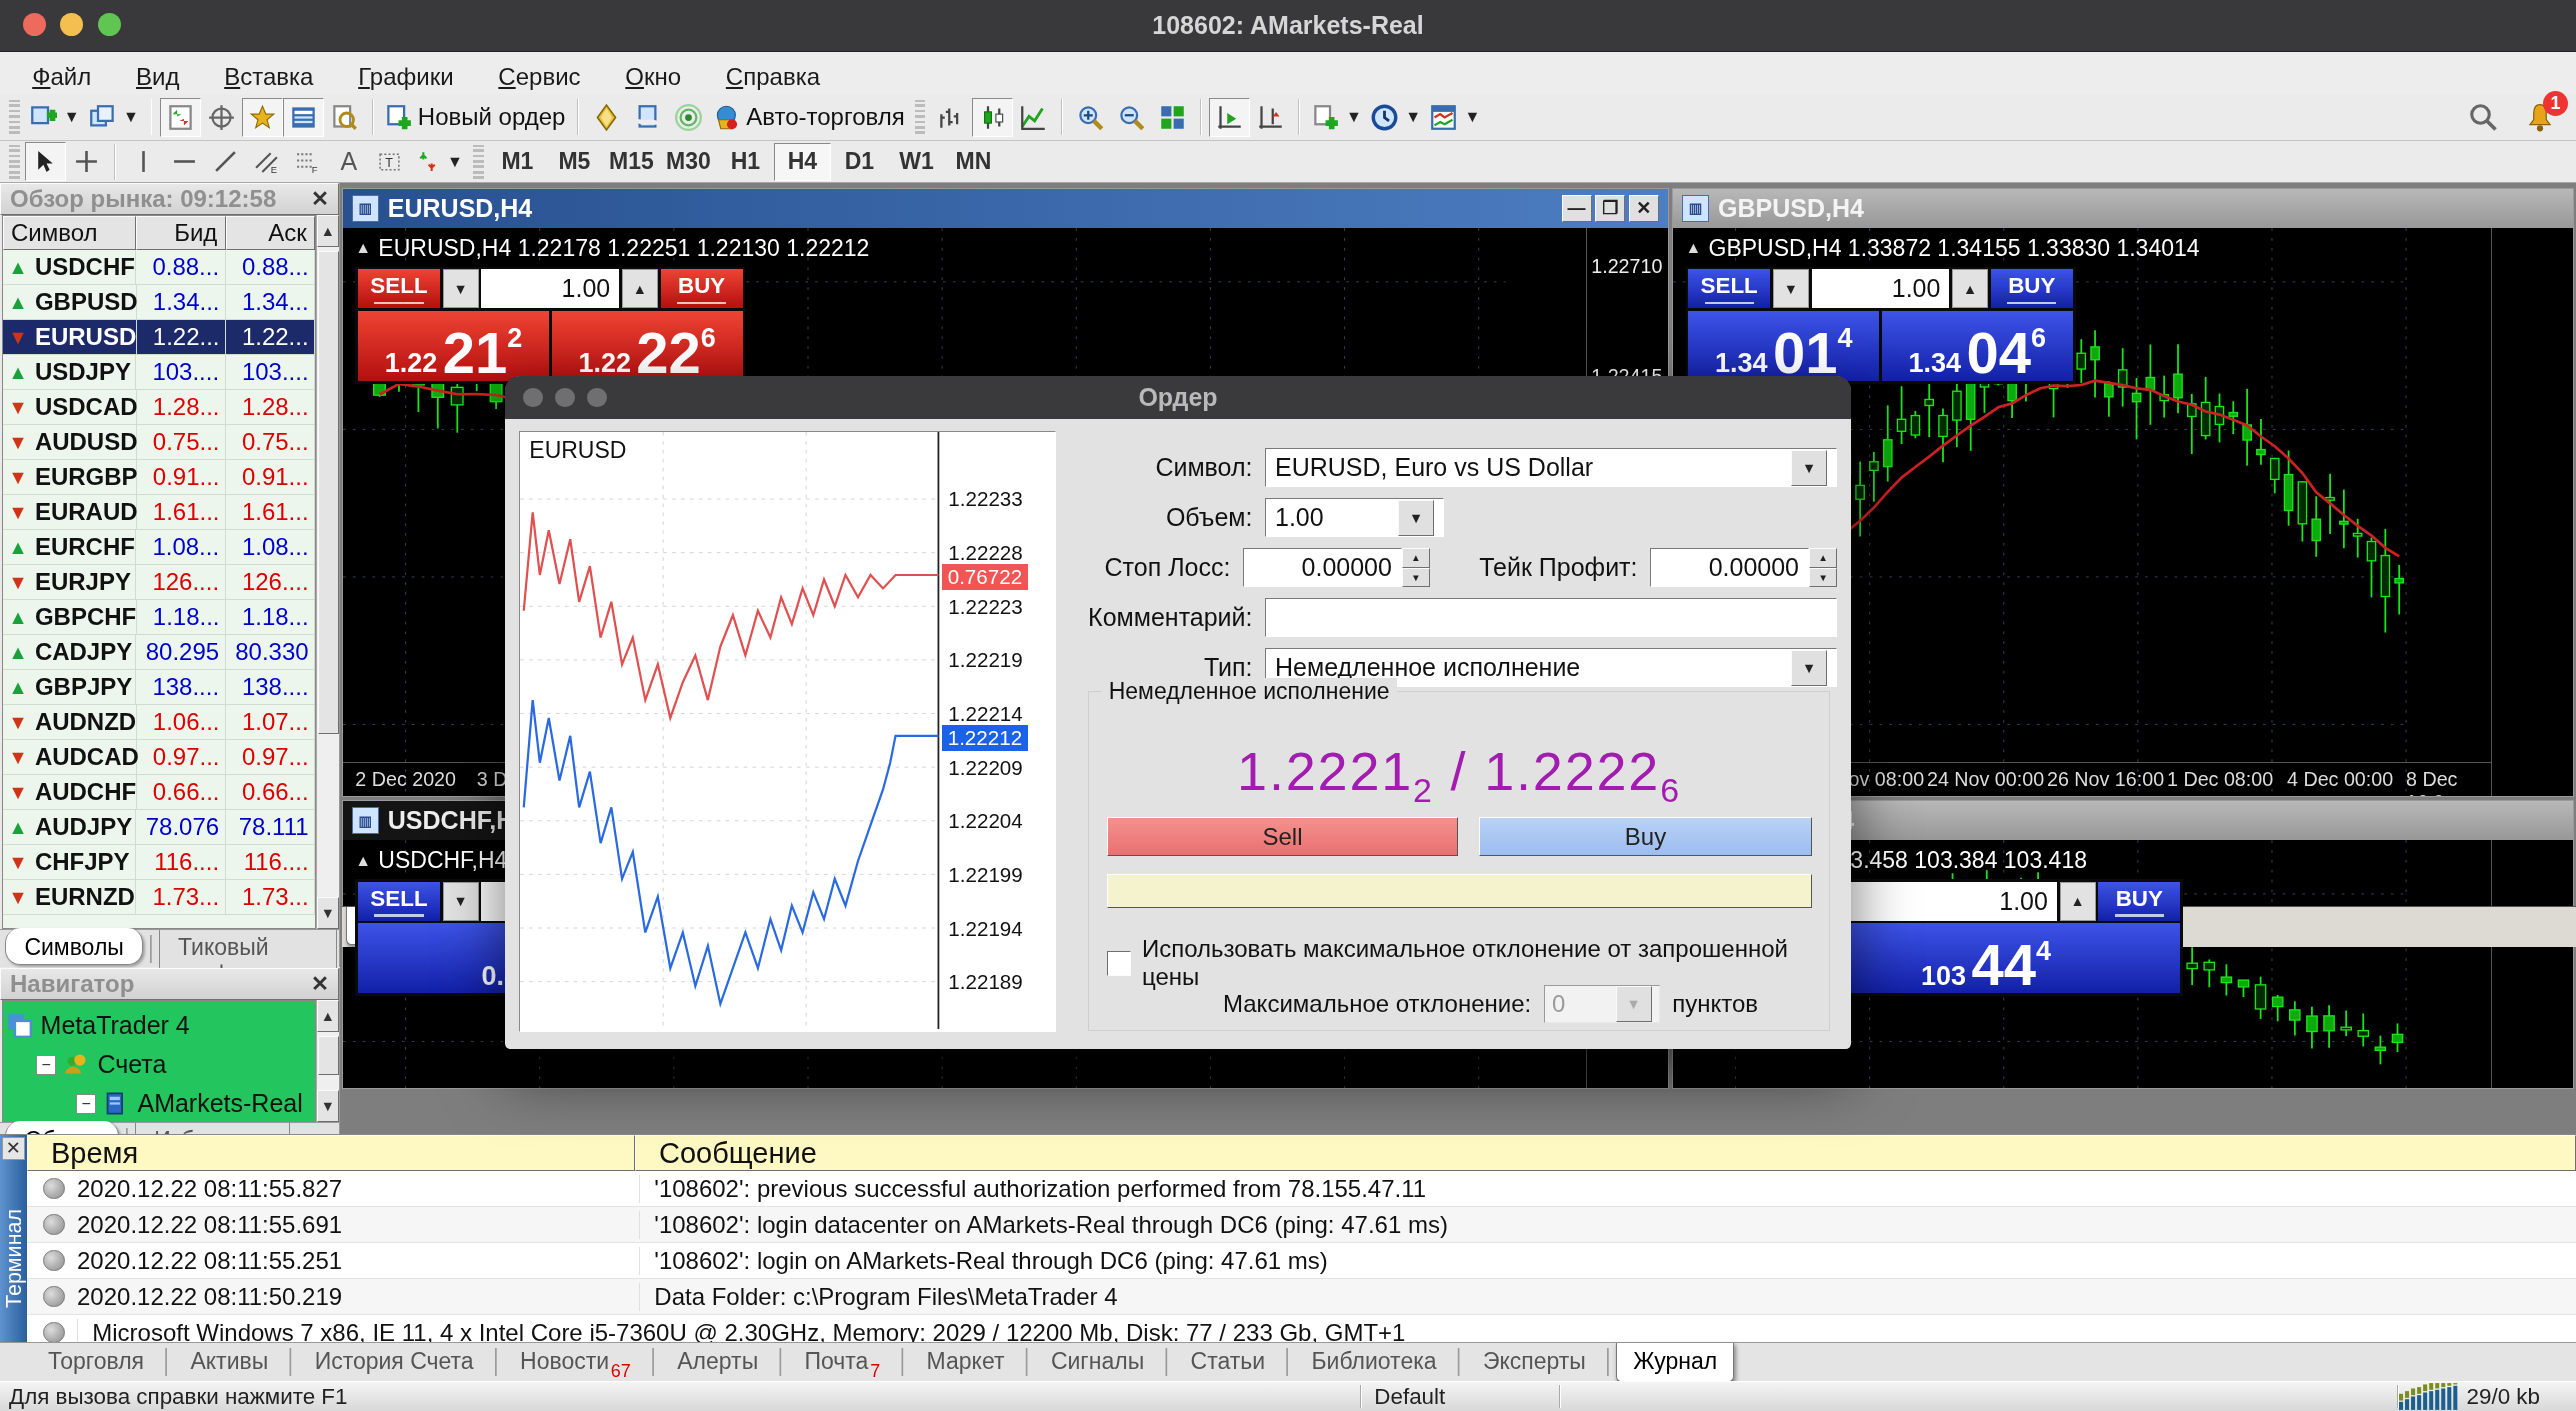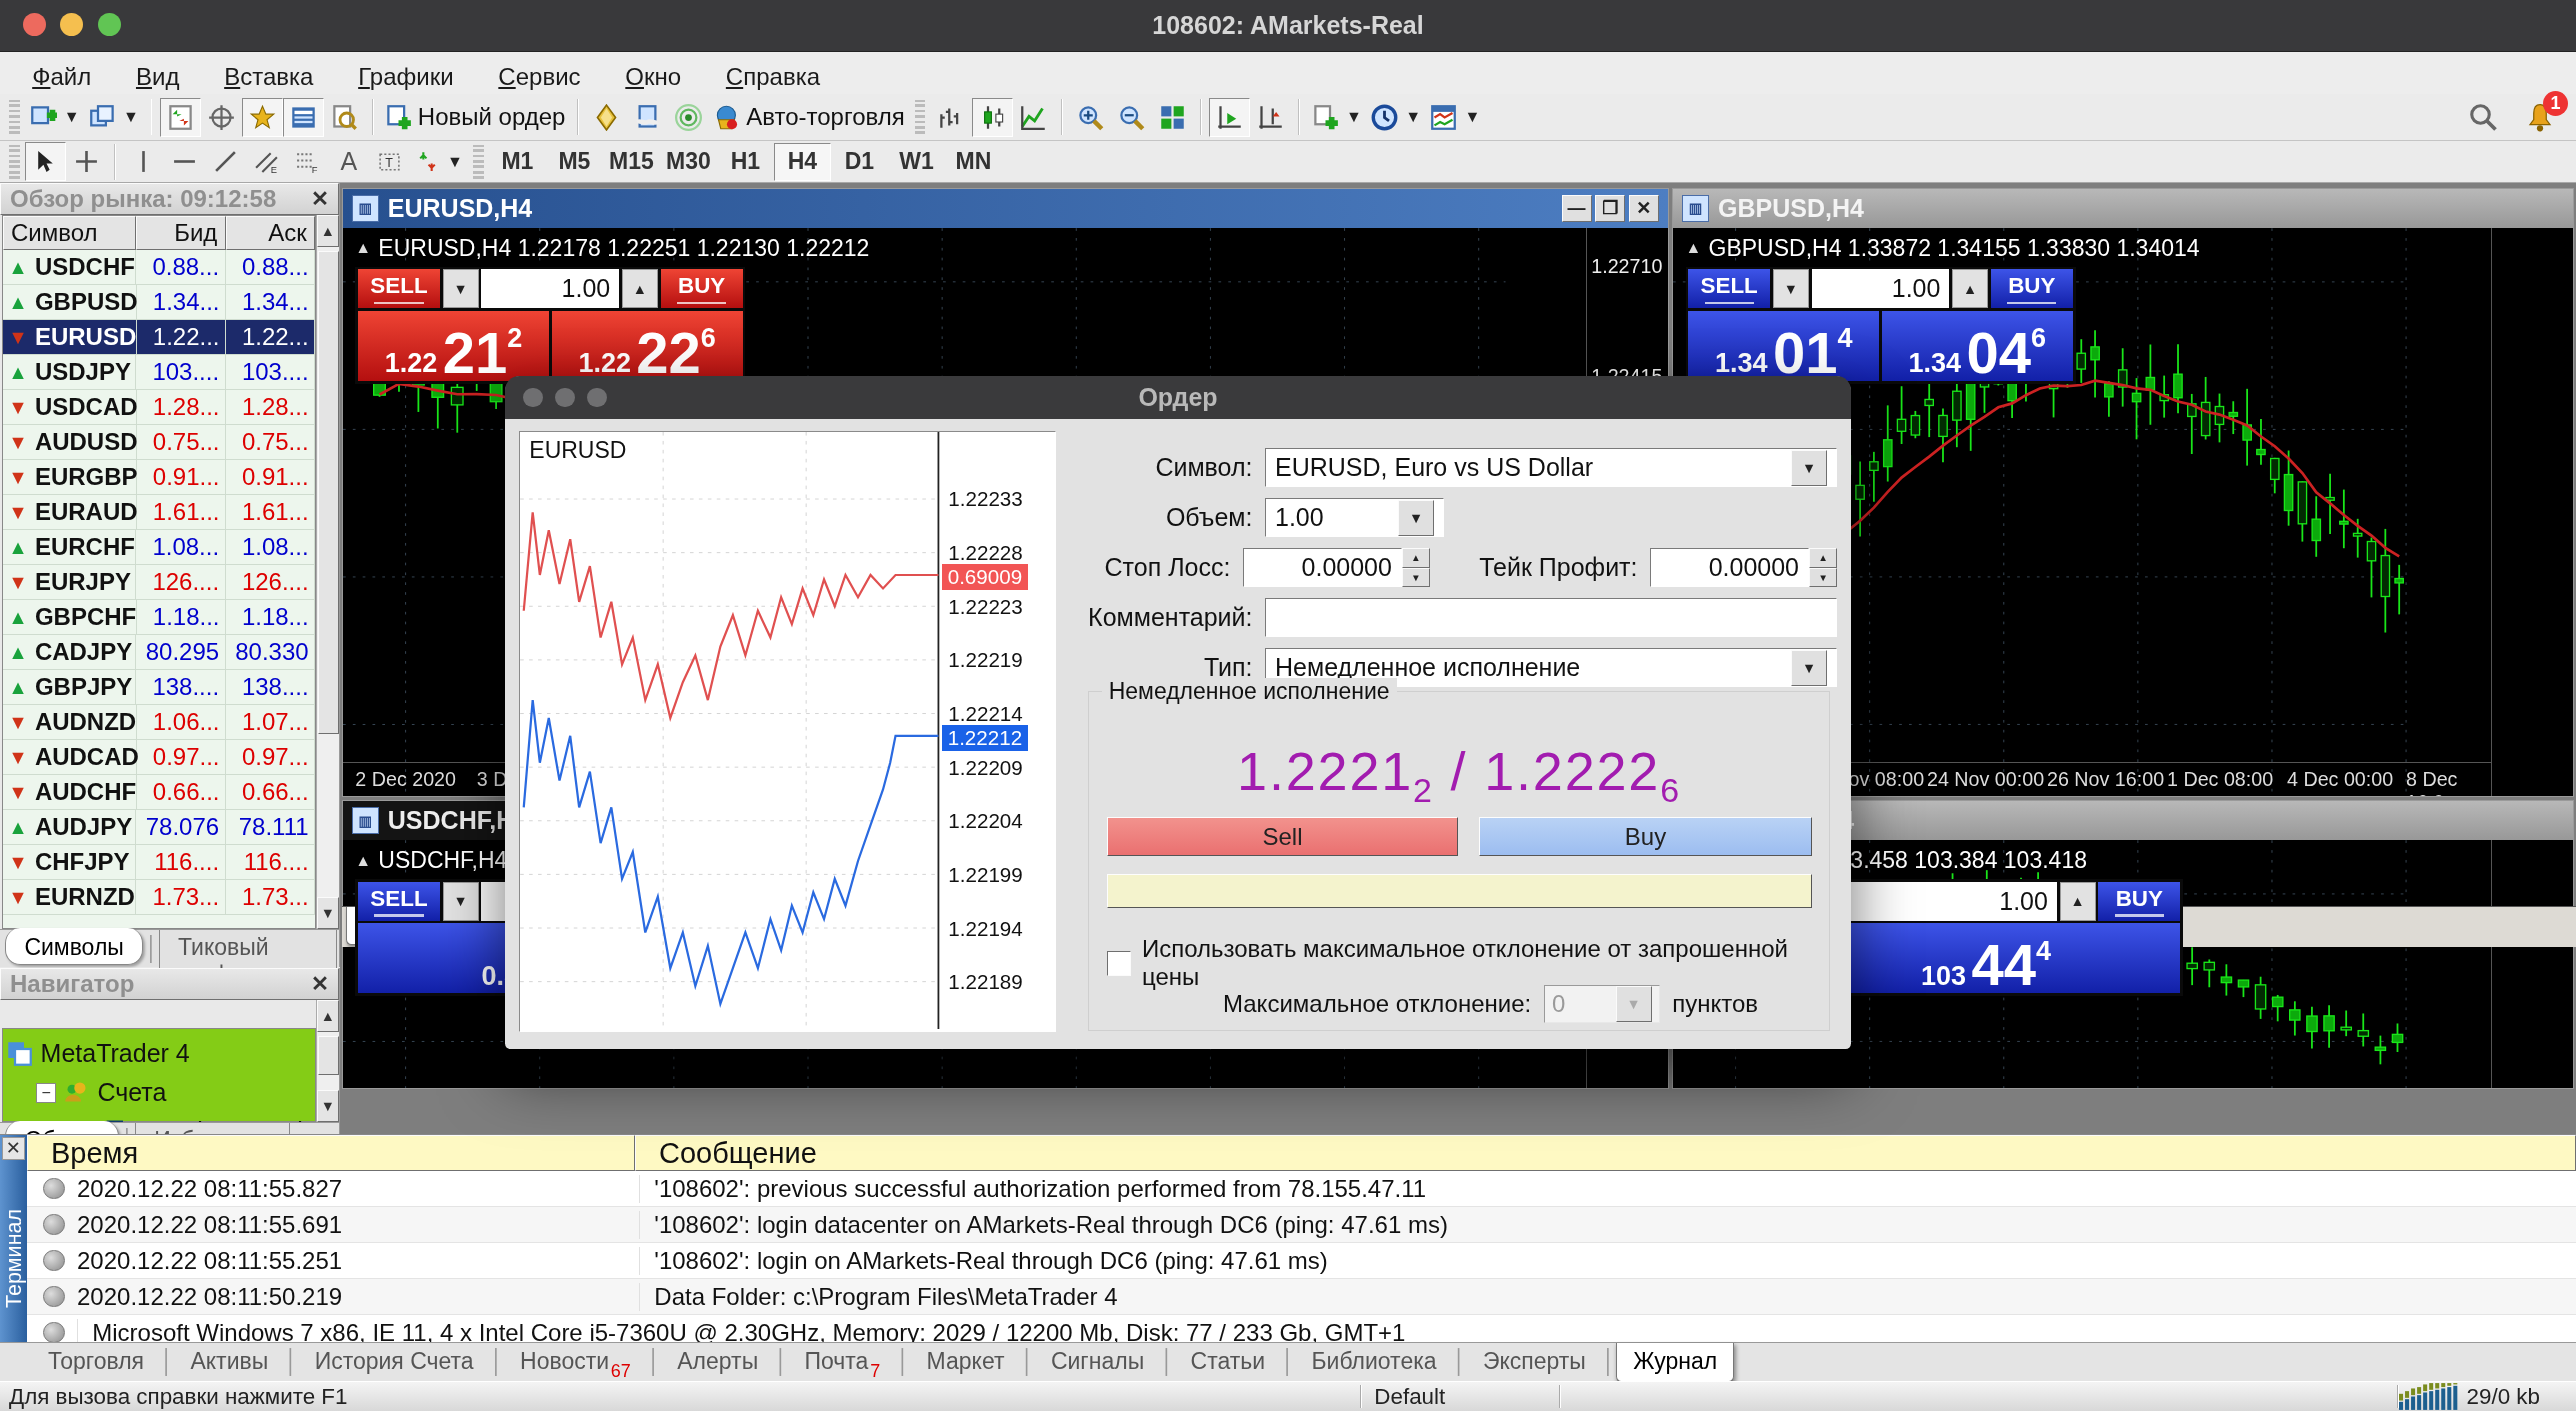--- a/index.html
+++ b/index.html
@@ -52,21 +52,21 @@
   .mw-row.down .arrow { color:#d03318; }
   .mw-row.selected { background:#1c2a6a; }
   .mw-row.selected .c-sym, .mw-row.selected .c-bid, .mw-row.selected .c-ask { color:#fff; }
   .vscroll { position:absolute; right:0; top:32px; width:23px; bottom:38px; background:#efefef; border-left:0.9px solid #aaa; }
   .sbtn { width:21.5px; height:32px; display:flex; align-items:center; justify-content:center; font-size:14.3px; color:#333; border:1.8px solid; border-color:#fbfbfb #6f6f6f #6f6f6f #fbfbfb; background:#e4e4e4;}
   .sthumb { position:absolute; left:0.9px; width:21.5px; border:1.8px solid; border-color:#fbfbfb #6f6f6f #6f6f6f #fbfbfb; background:#e4e4e4; }
   .tabstrip { position:absolute; left:0; bottom:0; height:38px; width:100%; display:flex; align-items:flex-start; background:#e2e2e2; border-top:0.9px solid #999; padding-left:5.4px; font-size:23px; color:#555; }
   .tabstrip .tab { padding:3.6px 18px; border:0.9px solid #888; border-top:none; border-radius:0 0 7.2px 7.2px; background:#e2e2e2; margin-right:1.8px; }
   .tabstrip .tab.active { background:#fff; color:#000; position:relative; top:-1.8px; padding-top:5.4px; box-shadow:1.8px 1.8px 2.7px rgba(0,0,0,.3);border-radius:15px; }
   #navigator { position:absolute; left:0; top:968px; width:340px; height:192px; background:#e9e9e9; border-right:1.8px solid #9a9a9a; }
-  #nav-tree { position:absolute; left:1.8px; top:32px; right:23px; bottom:38px; background:#84cc16; border:0.9px solid #888; font-size:25px; padding:5.4px 3.6px;margin-top:28px; }
+  #nav-tree { position:absolute; left:1.8px; top:32px; right:23px; bottom:38px; background:#22c55e; border:0.9px solid #888; font-size:25px; padding:5.4px 3.6px; }
   .tree-row { display:flex; align-items:center; gap:7.2px; height:39px; }
   .tree-ind1 { margin-left:30px; } .tree-ind2 { margin-left:70px; }
   .tree-box { width:19.7px; height:19.7px; border:0.9px solid #888; display:flex; align-items:center; justify-content:center; font-size:16px; color:#333; background:#fff;}
 
   
   #mdi { position:absolute; left:340px; top:183px; width:2236px; height:951px; background:#7e7e7e; }
   .cwin { position:absolute; border:1.8px solid #9a9a9a; background:#000; }
   .cwin .ctitle { height:39px; display:flex; align-items:center; gap:9px; padding:0 9px; font-size:25px; font-weight:bold; color:#fff; }
   .ctitle.active { background:linear-gradient(90deg,#27508f,#4d7ec2); }
   .ctitle.inactive { background:linear-gradient(#b8b8b8,#989898); color:#f4f4f4; }
@@ -1344,21 +1344,21 @@
           <span class="mini-lab" style="top: 109px;">1.22228</span>
           <span class="mini-lab" style="top: 163px;">1.22223</span>
           <span class="mini-lab" style="top: 216px;">1.22219</span>
           <span class="mini-lab" style="top: 270px;">1.22214</span>
           <span class="mini-lab" style="top: 324px;">1.22209</span>
           <span class="mini-lab" style="top: 377px;">1.22204</span>
           <span class="mini-lab" style="top: 431px;">1.22199</span>
           <span class="mini-lab" style="top: 485px;">1.22194</span>
           <span class="mini-lab" style="top: 538px;">1.22189</span>
         </div>
-      <span class="mini-badge" style="top:132px;background:#f25555;">0.69009</span>
+      <span class="mini-badge" style="top:132px;background:#f25555;">0.76722</span>
       <span class="mini-badge" style="top:293px;background:#1a62e8;">1.22212</span>
     </div>
 
     <div class="frow" style="left:572px; top:72px; width:760px;">
       <span class="flabel">Символ:</span>
       <span class="fld" style="flex:1">
           <span>EURUSD, Euro vs US Dollar</span>
           <span class="combo-arrow">▼</span>
         </span>
     </div>

